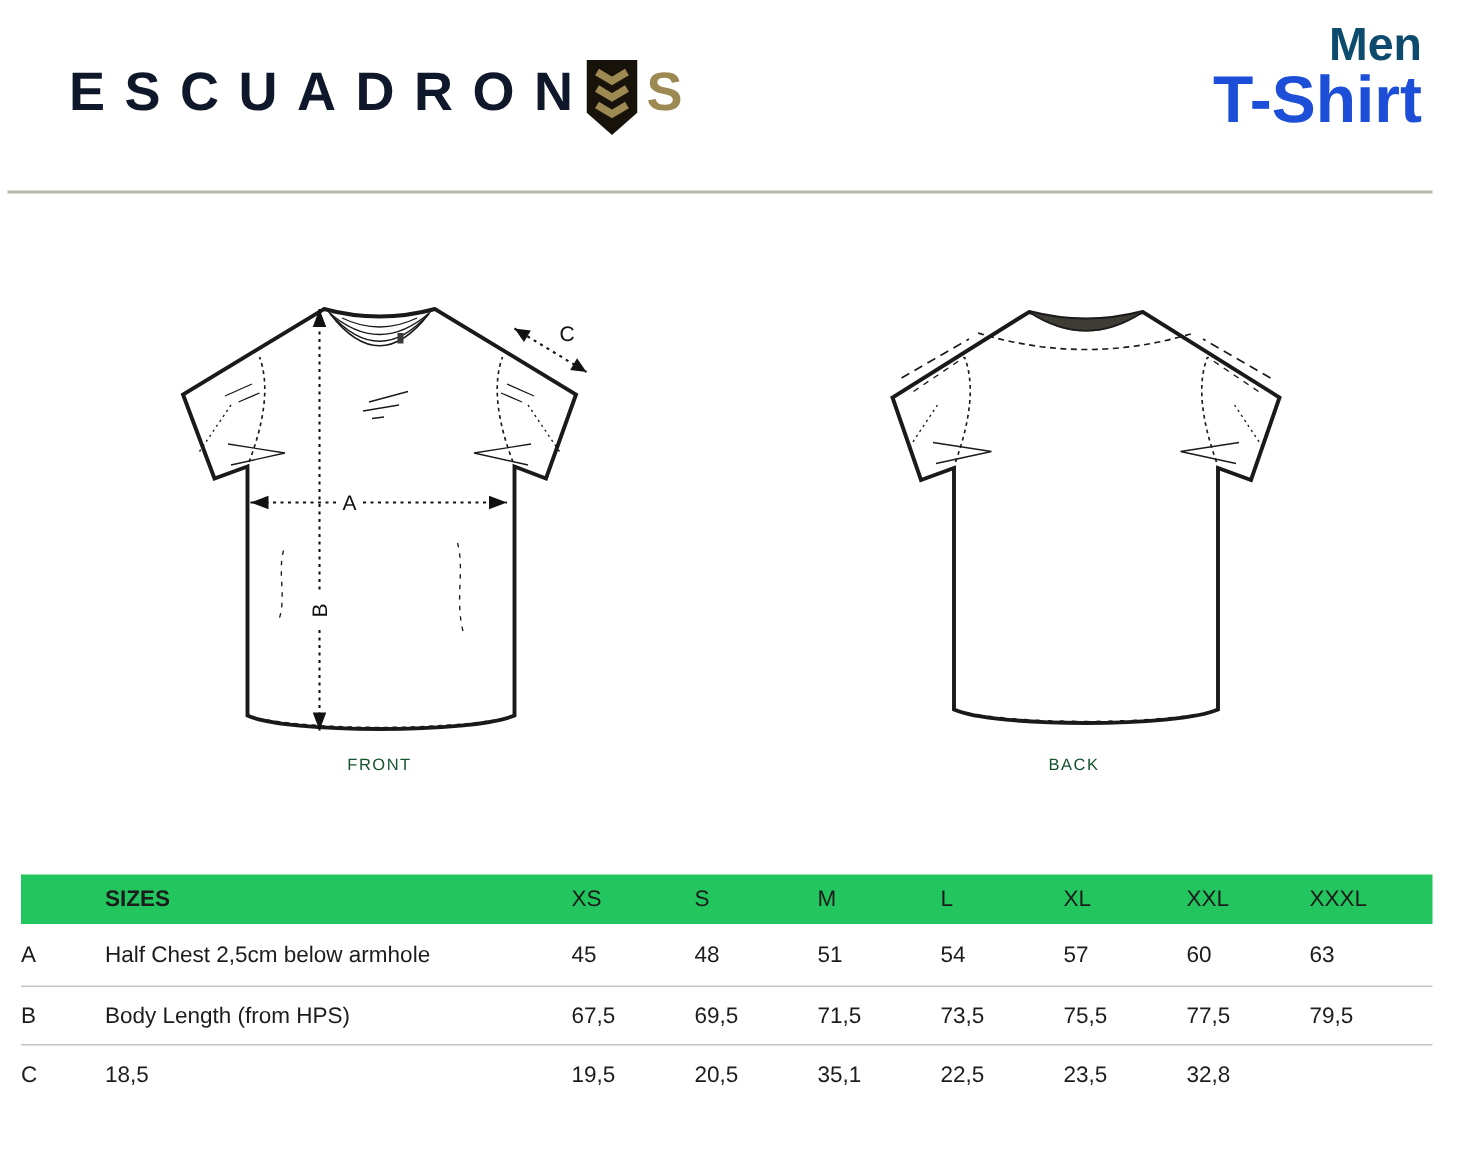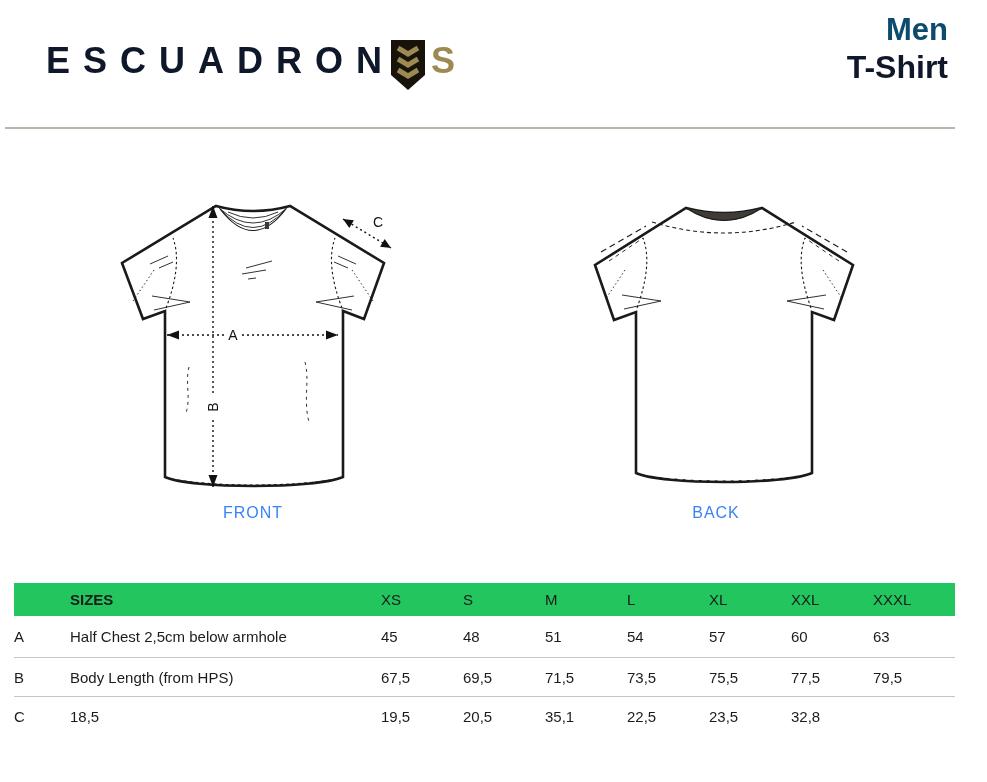--- a/index.html
+++ b/index.html
@@ -7,27 +7,27 @@
     width:987px;height:782px;position:relative;background:#ffffff;
     font-family:"Liberation Sans",sans-serif;color:#1c1c1c;overflow:hidden;
   }
   
   .logo{position:absolute;left:46px;top:30px;height:62px;display:flex;align-items:center;}
   .logo-word{font-weight:bold;font-size:36px;letter-spacing:13px;color:#0f172a;line-height:1;}
   .logo-shield{margin:8px 4px 0 -4px;flex:0 0 auto;}
   .logo-s{font-weight:bold;font-size:36px;color:#9c8a52;line-height:1;margin-left:2px;}
   .header-right{position:absolute;right:39px;top:12px;text-align:right;}
   .header-category{font-weight:bold;font-size:31px;line-height:36px;color:#0c4a6e;}
-  .header-product{font-weight:bold;font-size:32px;line-height:38px;color:#0f172a;}
+  .header-product{font-weight:bold;font-size:44px;line-height:38px;color:#1d4ed8;}
   .divider{position:absolute;left:5px;top:127px;width:950px;height:2px;background:#bab5a9;}
   
   .front-svg{position:absolute;left:60px;top:190px;}
   .back-svg{position:absolute;left:555px;top:190px;}
   .view-label{position:absolute;top:504px;width:140px;text-align:center;
-    font-size:16px;letter-spacing:1px;color:#3b82f6;}
+    font-size:11px;letter-spacing:1px;color:#14532d;}
   .front-label{left:183px;}
   .back-label{left:646px;}
   .tee{stroke:#1a1a1a;fill:none;}
   .outline{stroke-width:2.6;stroke-linejoin:miter;}
   .seam{stroke-width:1.1;}
   .thin{stroke-width:0.9;}
   .measure{stroke:#111111;stroke-width:1.4;}
   .mlabel{font-family:"Liberation Sans",sans-serif;font-size:14px;fill:#111111;}
   
   .size-table{position:absolute;left:10px;top:583px;width:941px;padding-left:4px;font-size:15px;}

